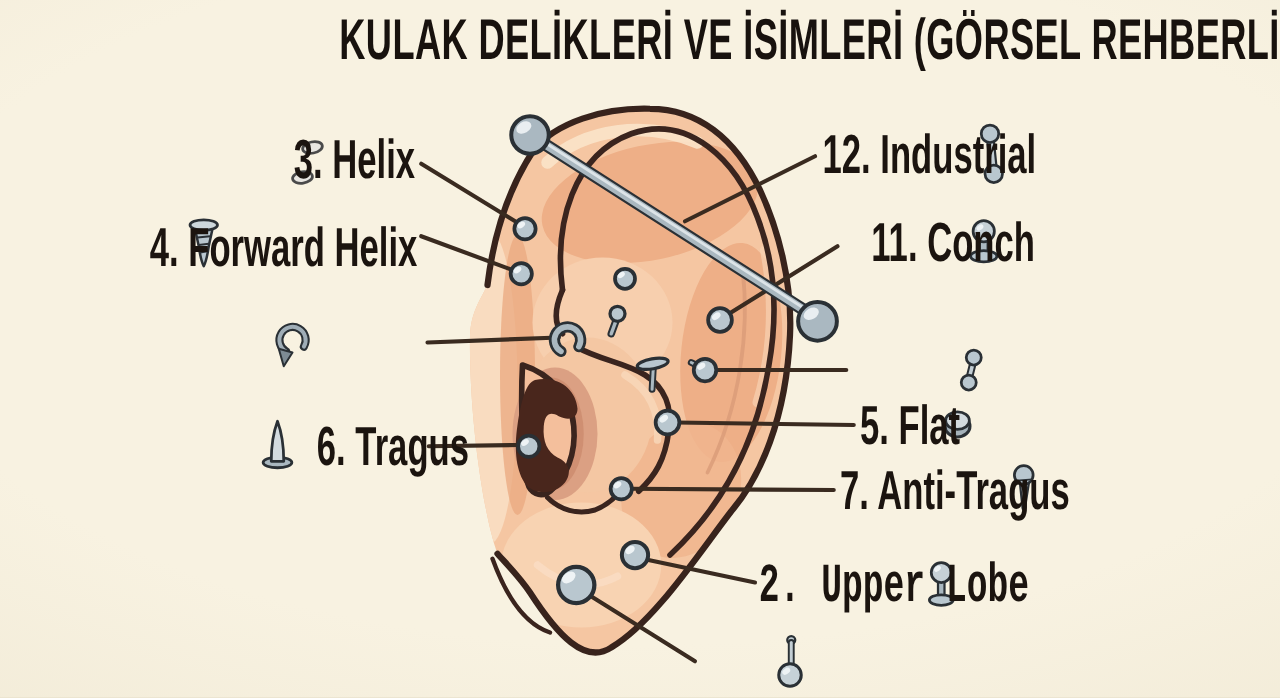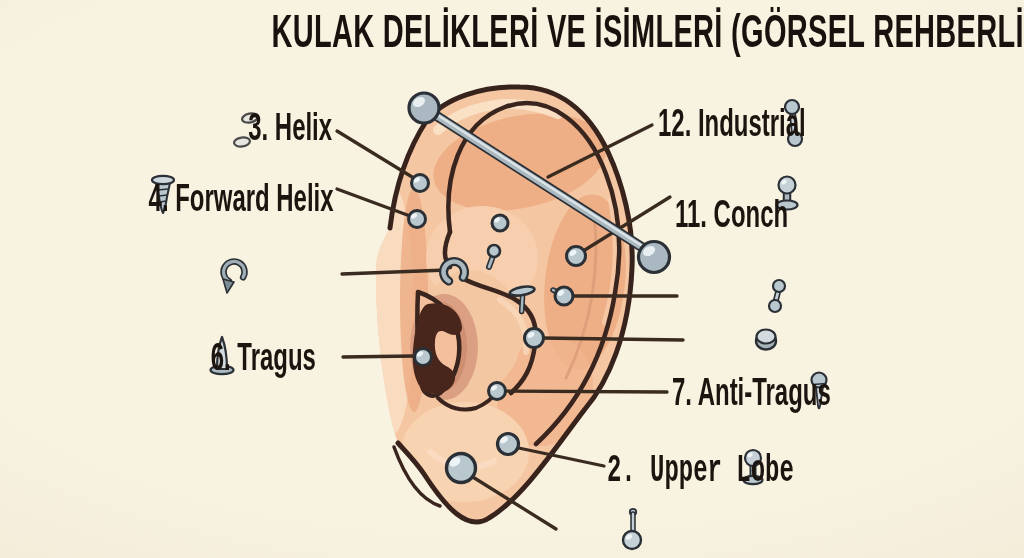--- a/index.html
+++ b/index.html
@@ -6,21 +6,21 @@
   .canvas{
     position:relative;width:1024px;height:558px;overflow:hidden;
     background:radial-gradient(ellipse 120% 105% at 50% 42%, #f8f2e1 48%, #f1ead6 80%, #e7dfc7 100%);
     font-family:"Liberation Sans",sans-serif;
   }
   .title{position:absolute;top:8px;left:0;width:1024px;text-align:center;white-space:nowrap;}
   .title span{
     display:inline-block;transform:scaleX(0.63);transform-origin:center;
     font-weight:700;font-size:46px;line-height:46px;color:#18120e;letter-spacing:0.5px;
   }
-  .label{position:absolute;font-weight:700;font-size:38px;line-height:35px;color:#1b140f;white-space:nowrap;}
+  .label{position:absolute;font-weight:700;font-size:44px;line-height:35px;color:#1b140f;white-space:nowrap;}
   .label span{display:inline-block;transform:scaleX(0.63);}
   .label.lft{text-align:right;}
   .label.lft span{transform-origin:right center;}
   .label.rgt span{transform-origin:left center;}
   svg{position:absolute;left:0;top:0;}
 </style>
 </head>
 <body>
 
 <div class="canvas">
@@ -218,20 +218,21 @@
         <circle cx="632" cy="540" r="9" fill="#c6d1d7" stroke="#2a3035" stroke-width="2.4"></circle>
         <ellipse cx="629" cy="537" rx="3.5" ry="2.3" fill="#eef3f5" transform="rotate(-35 629 537)"></ellipse>
       </g>
     </g>
   </svg>
 
   <div class="title"><span>KULAK DELİKLERİ VE İSİMLERİ (GÖRSEL REHBERLİ TAM LİSTE)</span></div>
 
   <div class="label lft" style="right:692px;top:110px;"><span>3. Helix</span></div>
   <div class="label lft" style="right:690px;top:169px;margin-top:12px;"><span>4. Forward Helix</span></div>
-  <div class="label lft" style="right:708px;top:340px;"><span>6. Tragus</span></div>
+  <div class="label lft" style="right:649px;top:340px;"><span>6. Tragus</span></div>
 
   <div class="label rgt" style="left:658px;top:106px;"><span>12. Industrial</span></div>
-  <div class="label rgt" style="left:675px;top:177px;margin-top:20px;"><span>11. Conch</span></div>
+  <div class="label rgt" style="left:697px;top:177px;"><span>11. Conch</span></div>
+  <div class="label rgt" style="left:688px;top:323px;"><span>5. Flat</span></div>
   <div class="label rgt" style="left:672px;top:375px;"><span>7. Anti-Tragus</span></div>
   <div class="label rgt" style="left:607px;top:453px;font-family:Liberation Mono, monospace;"><span>2. Upper Lobe</span></div>
 
 </div>
 
 </body></html>

